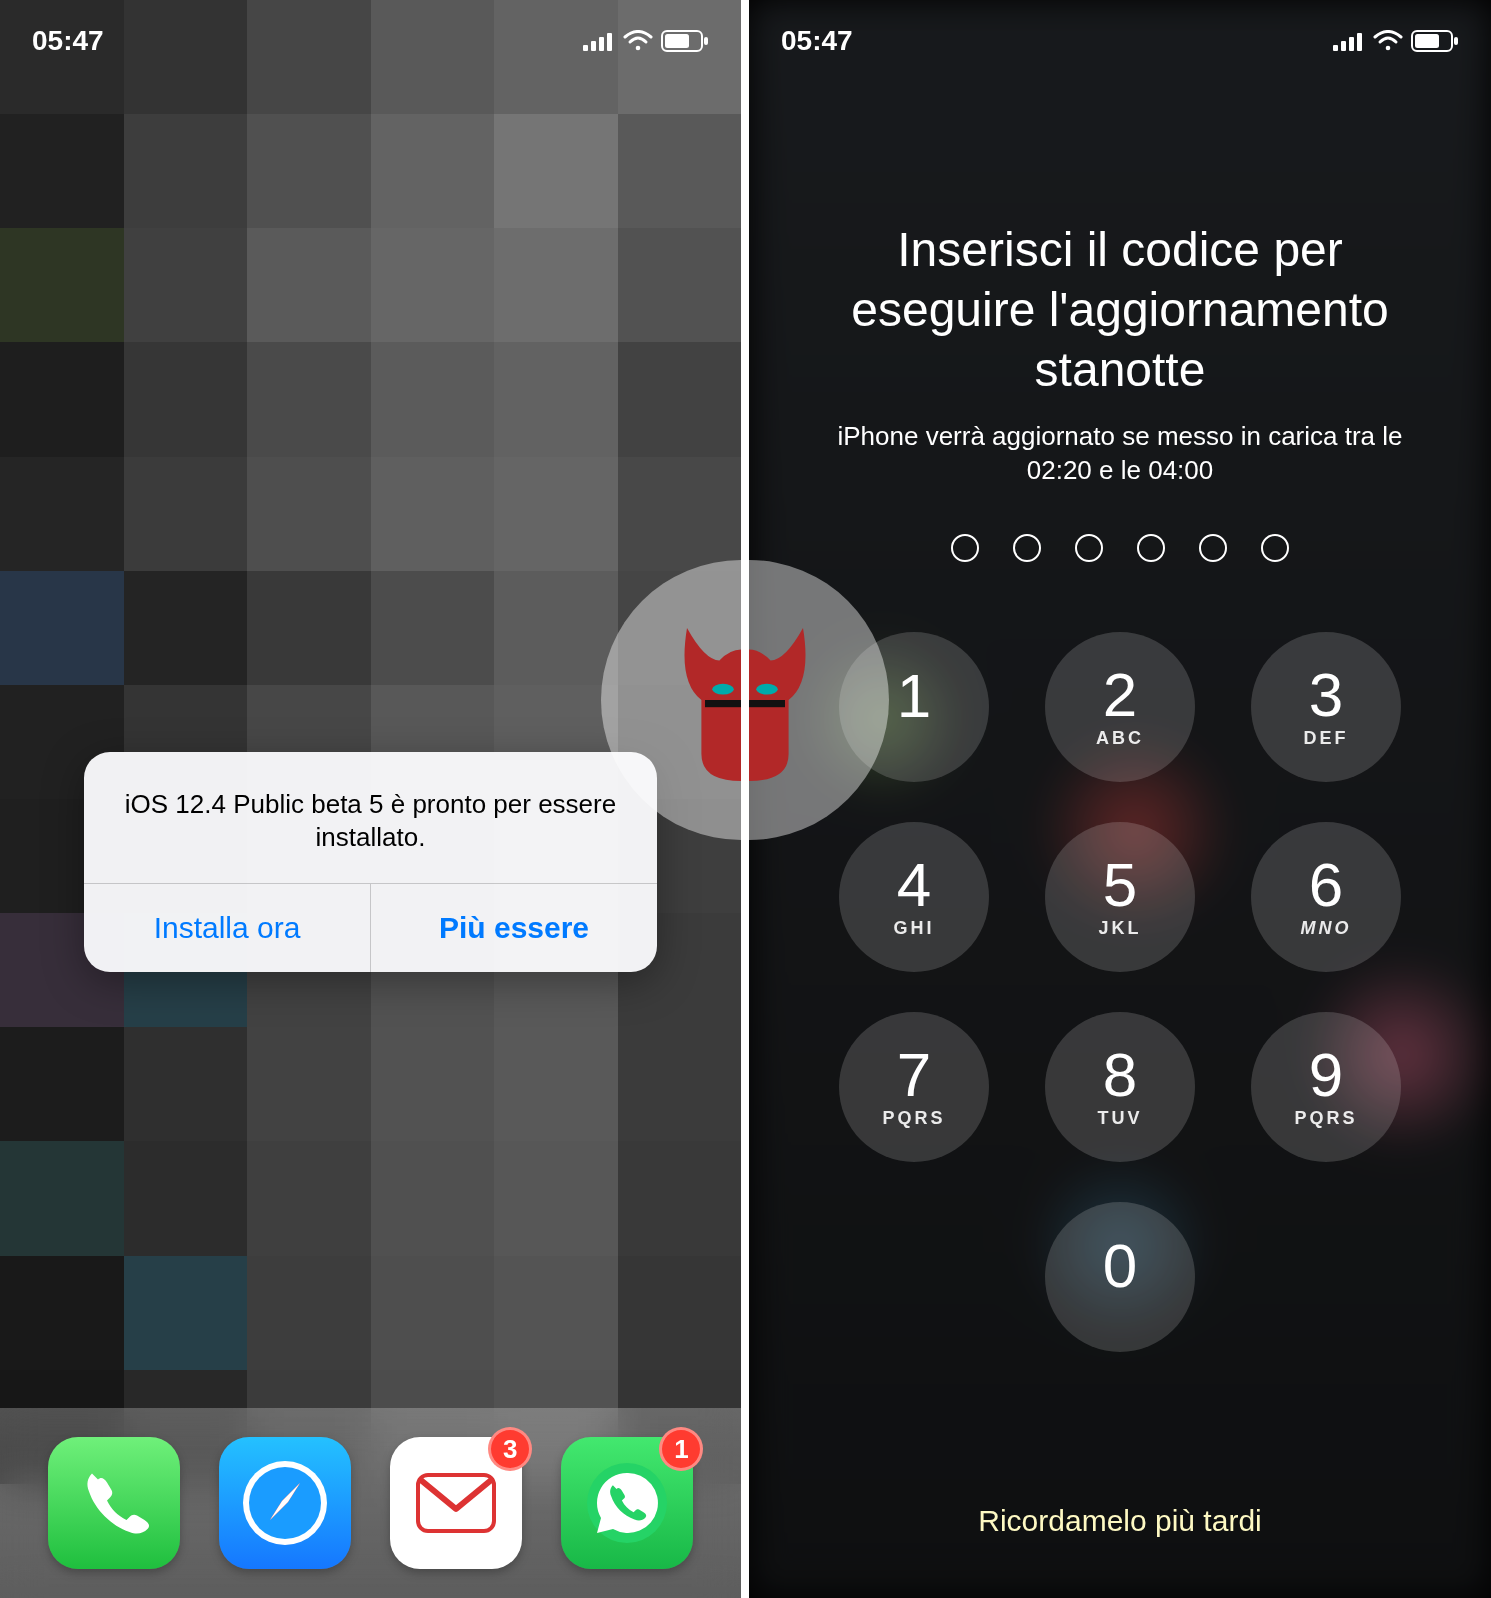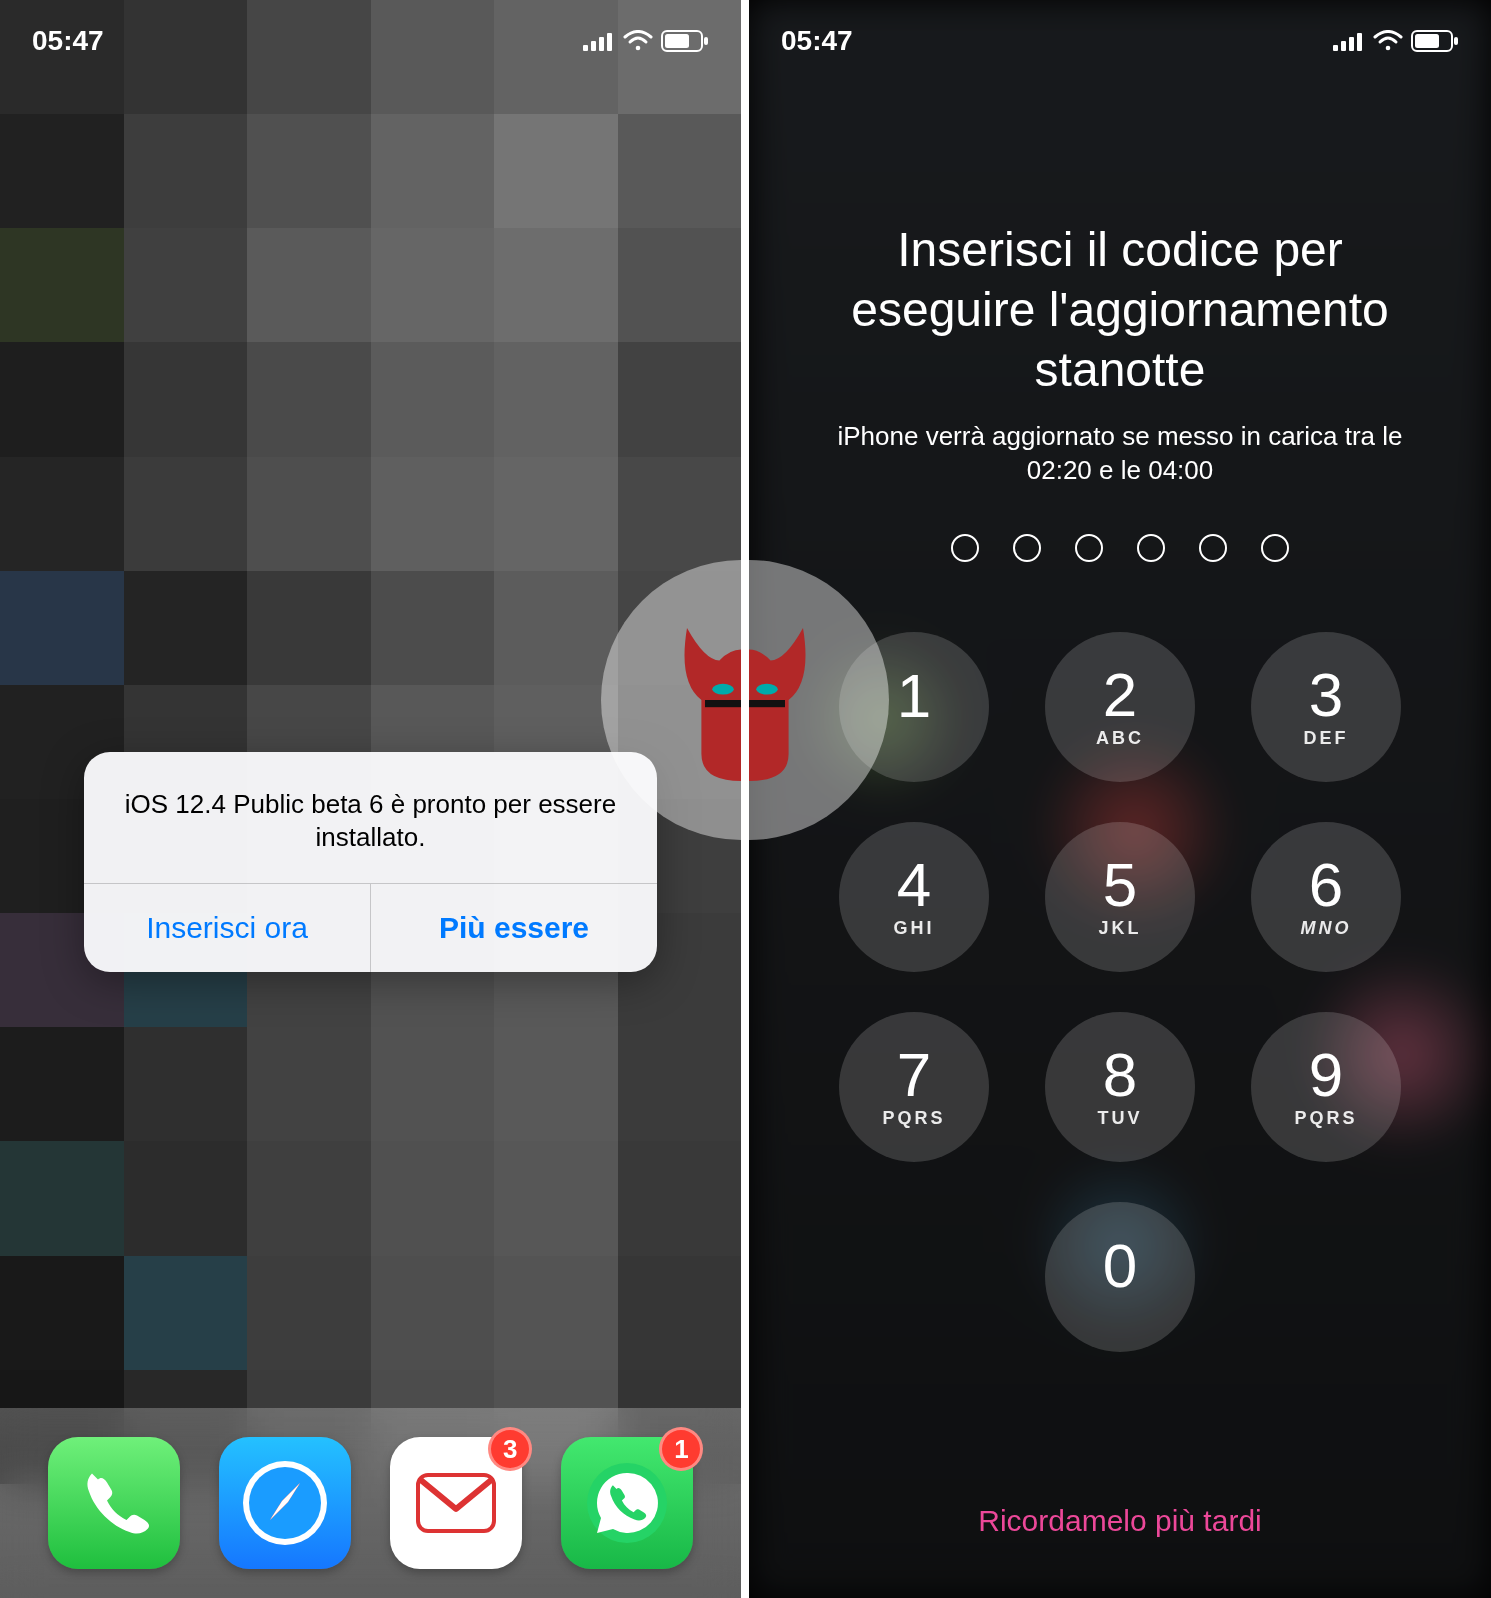--- a/index.html
+++ b/index.html
@@ -145,21 +145,21 @@
     cursor:pointer;
     font-family:inherit;
   }
   .key .digit { font-size:62px; font-weight:300; line-height:1; }
   .key .letters { font-size:18px; letter-spacing:3px; margin-top:2px; font-weight:600; opacity:.9; }
   .key.empty { visibility:hidden; }
   .remind {
     position:absolute; bottom:60px; left:0; right:0;
     text-align:center; font-size:30px; color:#fff;
   }
-  .remind button { background:none; border:none; color:#ec4899; font:inherit; cursor:pointer; }
+  .remind button { background:none; border:none; color:#fef9c3; font:inherit; cursor:pointer; }
 
   
   .watermark-r {
     position:absolute;
     top:560px; left:-140px;
     width:280px; height:280px;
     border-radius:50%;
     background: rgba(255,255,255,.42);
     display:flex; align-items:center; justify-content:center;
     z-index:50;
@@ -286,24 +286,24 @@
             <rect x="1" y="1" width="40" height="20" rx="5" fill="none" stroke="#fff" stroke-width="2"></rect>
             <rect x="4" y="4" width="24" height="14" rx="2.5" fill="#fff"></rect>
             <rect x="43" y="7" width="4" height="8" rx="2" fill="#fff"></rect>
           </svg>
       </span>
     </span>
   </div>
 
   <div class="alert">
     <div class="alert-body">
-      <div class="alert-msg">iOS 12.4 Public beta 6 è pronto per essere installato.</div>
+      <div class="alert-msg">iOS 12.4 Public beta 5 è pronto per essere installato.</div>
     </div>
     <div class="alert-buttons">
-      <button class="alert-btn">Inserisci ora</button>
+      <button class="alert-btn">Installa ora</button>
       <button class="alert-btn bold">Più essere</button>
     </div>
   </div>
 
   <div class="dock" id="dock">
       <div class="dock-item" style="background: linear-gradient(rgb(111, 240, 122), rgb(31, 191, 62));">
         <svg width="80" height="80" viewBox="0 0 80 80">
           <path d="M22 12c4-4 8-2 12 4l6 10c2 4 1 7-2 10l-4 4c6 12 14 20 26 26l4-4c3-3 6-4 10-2l10 6c6 4 8 8 4 12-6 6-14 8-24 4C40 74 18 52 10 28c-4-10-2-18 4-24z" fill="#fff" transform="scale(.75) translate(10 10)"></path>
         </svg>
       </div>

